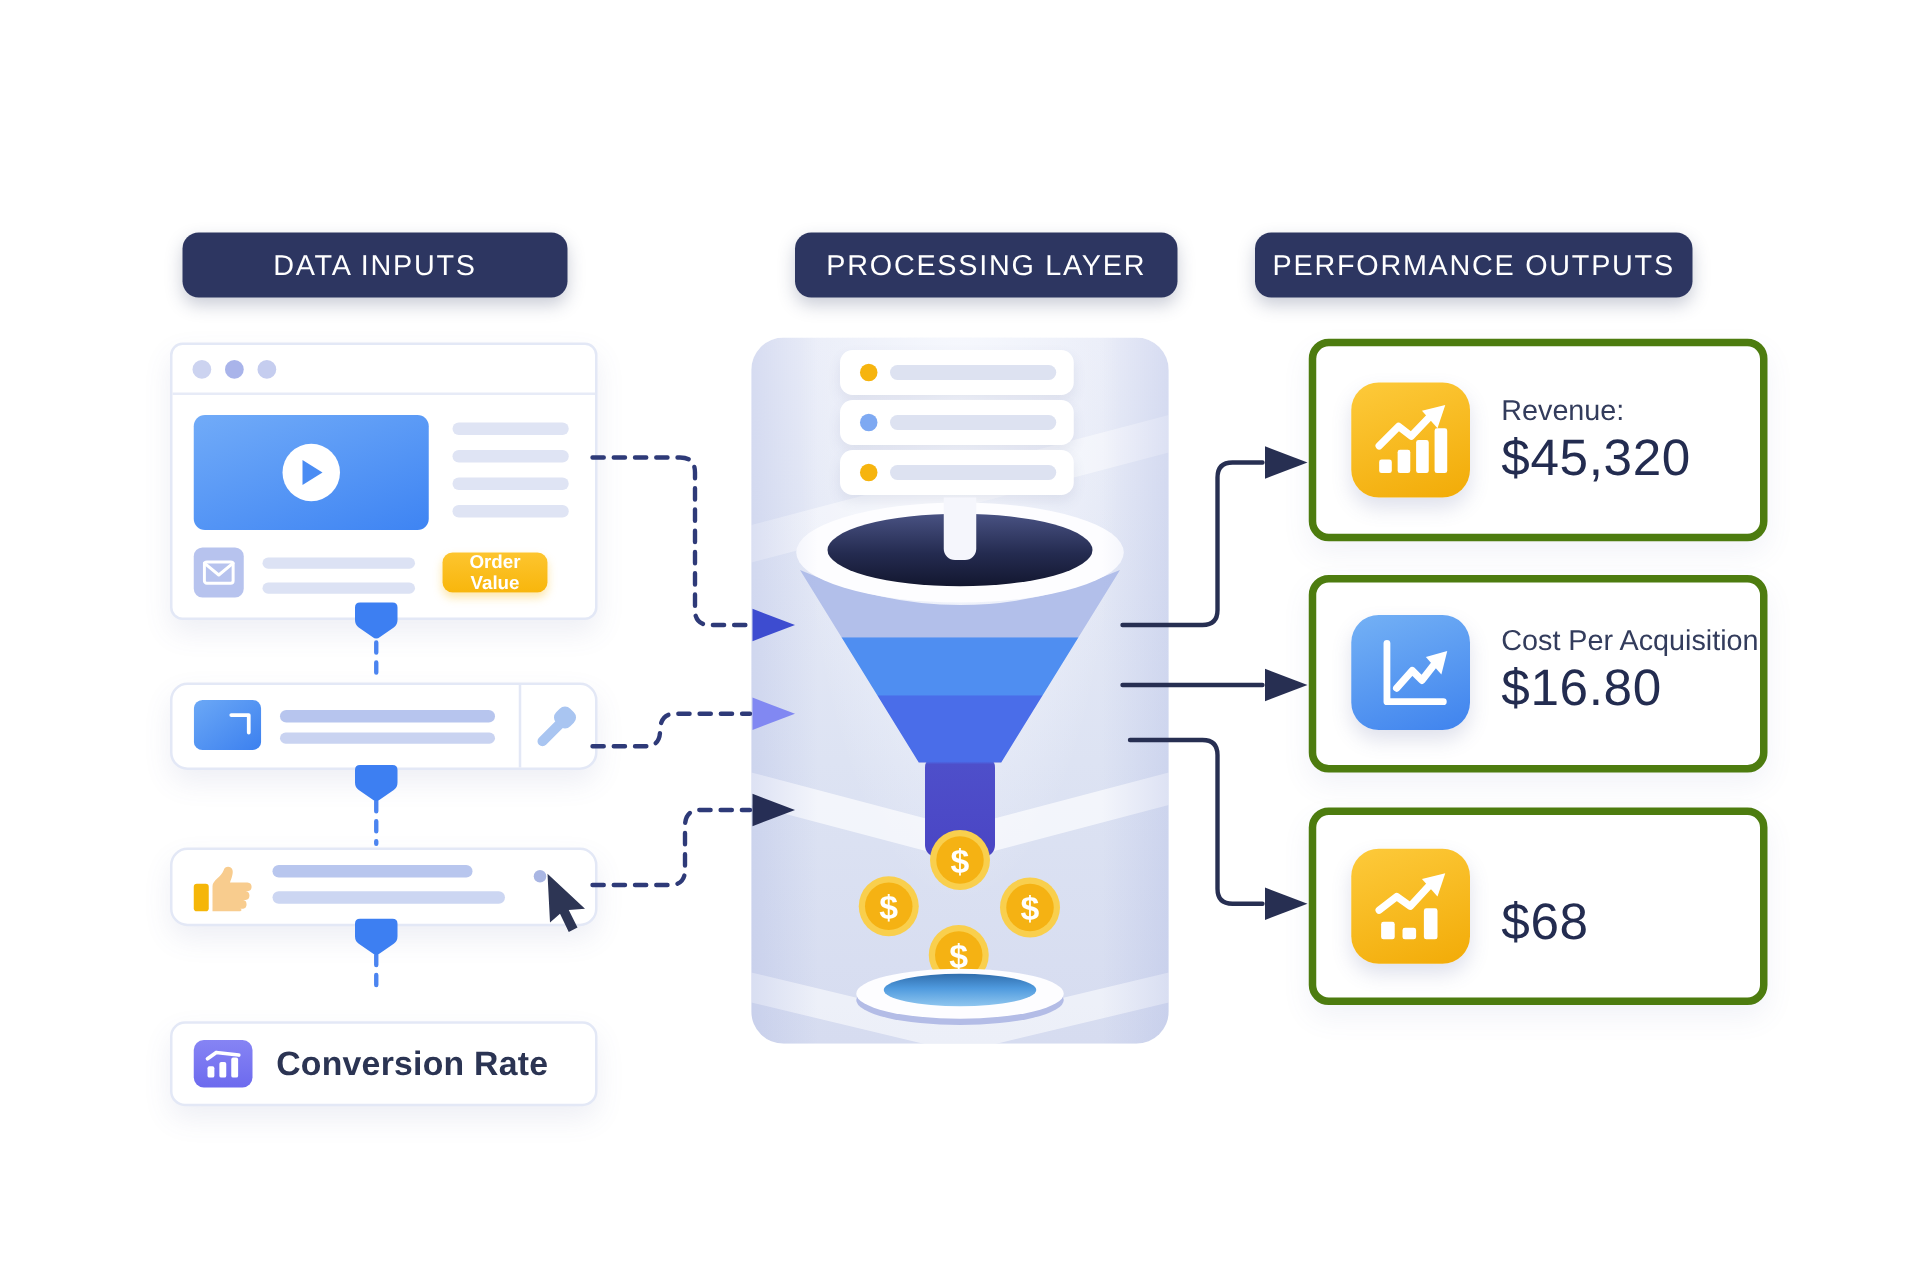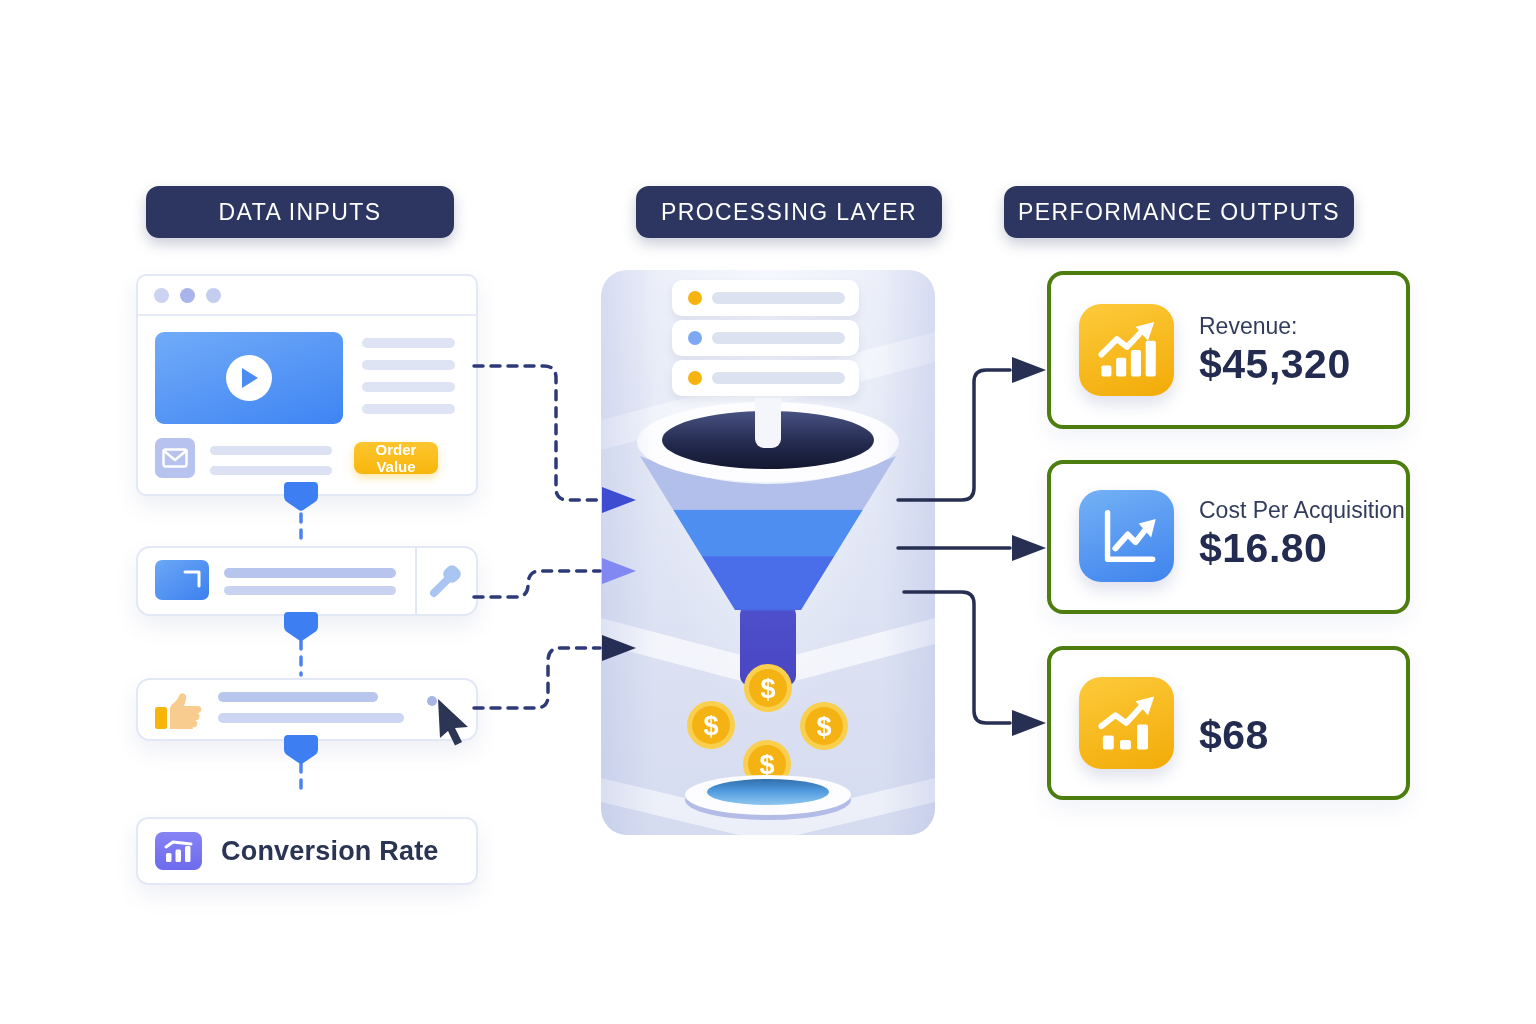--- a/index.html
+++ b/index.html
@@ -54,29 +54,29 @@
         background:linear-gradient(90deg,rgba(164,176,224,.28) 0%,rgba(164,176,224,0) 16%,
                    rgba(164,176,224,0) 84%,rgba(164,176,224,.28) 100%);}
   .deco{position:absolute;left:0;top:0;}
   .stackrow{position:absolute;left:71px;width:187px;height:36px;background:#ffffff;
         border-radius:10px;box-shadow:0 5px 10px rgba(70,80,130,.10);}
   .stackrow .sdot{position:absolute;left:16px;top:11px;width:14px;height:14px;border-radius:50%;}
   .stackrow .spill{position:absolute;left:40px;right:14px;top:12px;height:12px;
         border-radius:6px;background:#dde2f1;}
   .layer{position:absolute;}
   
-  .ocard{position:absolute;left:1047px;width:355px;background:#fff;border:4px solid #4d7c0f;
+  .ocard{position:absolute;left:1047px;width:355px;background:#fff;border:6px solid #4d7c0f;
         border-radius:16px;box-shadow:0 10px 22px rgba(90,100,160,.08);}
   .ocard .oicon{position:absolute;left:28px;width:95px;height:92px;border-radius:22px;
         display:flex;align-items:center;justify-content:center;
         box-shadow:0 8px 16px rgba(80,90,150,.18);}
   .oicon.yellow{background:linear-gradient(160deg,#fdca3b,#f2ab07);}
   .oicon.blue{background:linear-gradient(160deg,#74b1f5,#3f83ee);}
   .olabel{position:absolute;left:148px;font-size:23px;font-weight:500;color:#333c5c;}
-  .ovalue{position:absolute;left:148px;font-size:41px;font-weight:700;color:#232c50;
+  .ovalue{position:absolute;left:148px;font-size:41px;font-weight:400;color:#232c50;
         letter-spacing:.5px;}
   .overlay{position:absolute;left:0;top:0;pointer-events:none;}
   .cursor{position:absolute;left:436px;top:697px;}
 </style>
 </head>
 <body>
 
 <div class="canvas">
 
   <div class="pill inputs">DATA INPUTS</div>

